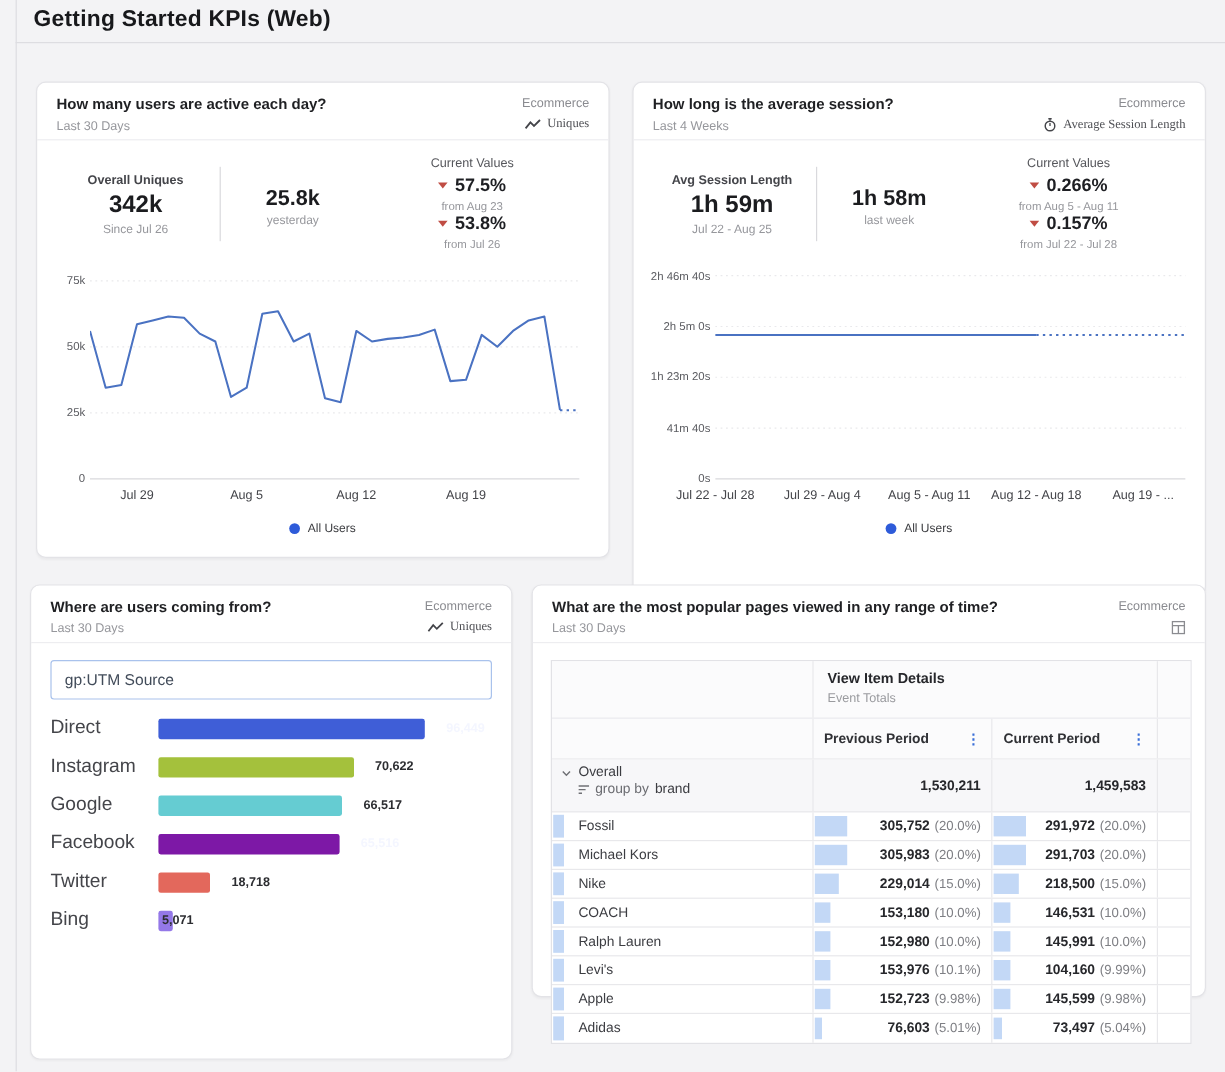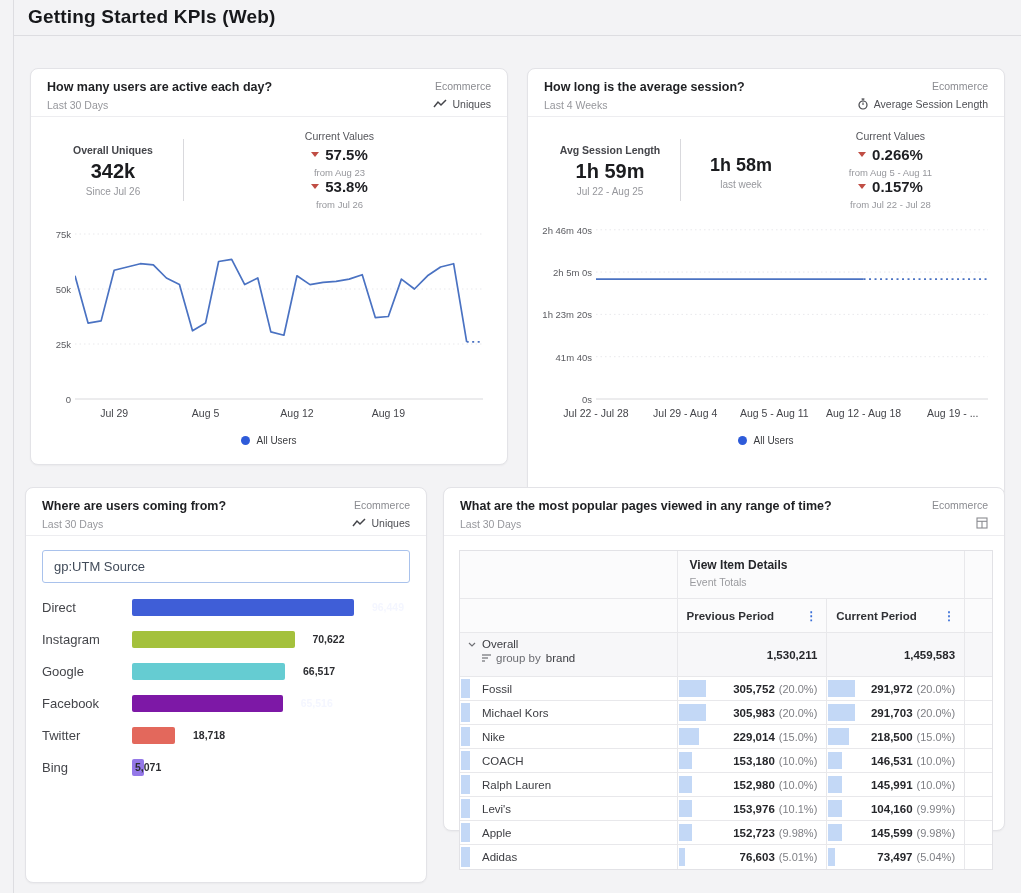--- a/index.html
+++ b/index.html
@@ -13,21 +13,21 @@
   .card { position:absolute; background:#fff; border:1px solid #e3e3e7; border-radius:8px; box-shadow:0 1px 2px rgba(0,0,0,.04); }
   #card-active  { left:30px;  top:68px;  width:478px; height:397px; }
   #card-session { left:527px; top:68px;  width:478px; height:429px; }
   #card-utm     { left:25px;  top:487px; width:402px; height:396px; }
   #card-pages   { left:443px; top:487px; width:562px; height:344px; }
 
   .card-header { display:flex; justify-content:space-between; padding:11px 16px 5px; border-bottom:1px solid #ededf0; }
   .card-title { font-size:12.5px; font-weight:bold; color:#1f2023; }
   .card-subtitle { font-size:10.5px; color:#96979c; margin-top:5px; }
   .header-right { text-align:right; font-size:10.5px; color:#8a8b90; flex-shrink:0; padding-left:10px; }
-  .metric-row { margin-top:6px; color:#4e4f54; display:flex; gap:5px; justify-content:flex-end; align-items:center; }
+  .metric-row { margin-top:6px; color:#4e4f54; display:flex; gap:5px; justify-content:flex-end; align-items:center;font-family:Liberation Serif, serif; }
 
   .stats-row { display:flex; align-items:center; padding:13px 18px 6px; }
   .stat { text-align:center; }
   .stat.primary { flex:0 0 128px; }
   .stat.secondary { flex:0 0 108px; }
   .stat-label { font-size:10.5px; font-weight:bold; color:#44454a; }
   .stat-value { font-size:20px; font-weight:bold; color:#1b1c1f; margin:4px 0 3px; }
   .stat-value.sm { font-size:18px; }
   .stat-caption { font-size:10px; color:#96979c; }
   .stat-divider { width:1px; height:62px; background:#d9d9dd; margin:0 6px; }
@@ -53,21 +53,21 @@
   .xlabel { position:absolute; transform:translateX(-50%); font-size:10.5px; color:#44454a; white-space:nowrap; }
   .legend { position:absolute; top:216px; left:0; right:0; display:flex; justify-content:center; }
   .legend-item { display:flex; align-items:center; gap:6px; cursor:pointer; }
   .legend-dot { width:9px; height:9px; border-radius:50%; background:#2e5bd9; }
   .legend-label { font-size:10px; color:#3a3b3f; }
 
   
   .gp-box { margin:14px 16px 4px; border:1px solid #a9c2ec; border-radius:3px; padding:8px 11px; font-size:13px; color:#414b59; background:#fff; cursor:pointer; }
   .bar-rows { margin:8px 16px; }
   .bar-row { display:flex; align-items:center; height:32px; }
-  .bar-cat { width:90px; font-size:13px; color:#44454a; }
+  .bar-cat { width:90px; font-size:16px; color:#44454a; }
   .bar-track { position:relative; flex:1; height:17px; }
   .bar { position:absolute; left:0; top:0; height:17px; border-radius:2px; cursor:pointer; }
   .bar-value { position:absolute; top:0; font-size:10.5px; line-height:17px; font-weight:bold; }
   .bar-value.inside { color:#2c2d31; }
   .bar-value.light { color:#f4f6ff; }
   .bar-value.outside { color:#2c2d31; }
 
   
   .table-wrap { position:absolute; left:15px; top:62px; width:534px; border:1px solid #e2e2e6; font-size:11.5px; background:#fff; }
   .trow { display:flex; border-bottom:1px solid #e8e8eb; }
@@ -123,20 +123,24 @@
         </div>
       </div>
     </div>
     <div class="stats-row">
       <div class="stat primary">
         <div class="stat-label">Overall Uniques</div>
         <div class="stat-value">342k</div>
         <div class="stat-caption">Since Jul 26</div>
       </div>
       <div class="stat-divider"></div>
+      <div class="stat secondary">
+        <div class="stat-value sm">25.8k</div>
+        <div class="stat-caption">yesterday</div>
+      </div>
       <div class="cv-group">
         <div class="cv-label">Current Values</div>
         <div class="deltas">
           <div class="delta">
             <div class="delta-value-row">
                 <span class="tri-down"></span>
                 <span>57.5%</span>
               </div>
             <div class="delta-caption">from Aug 23</div>
           </div>

